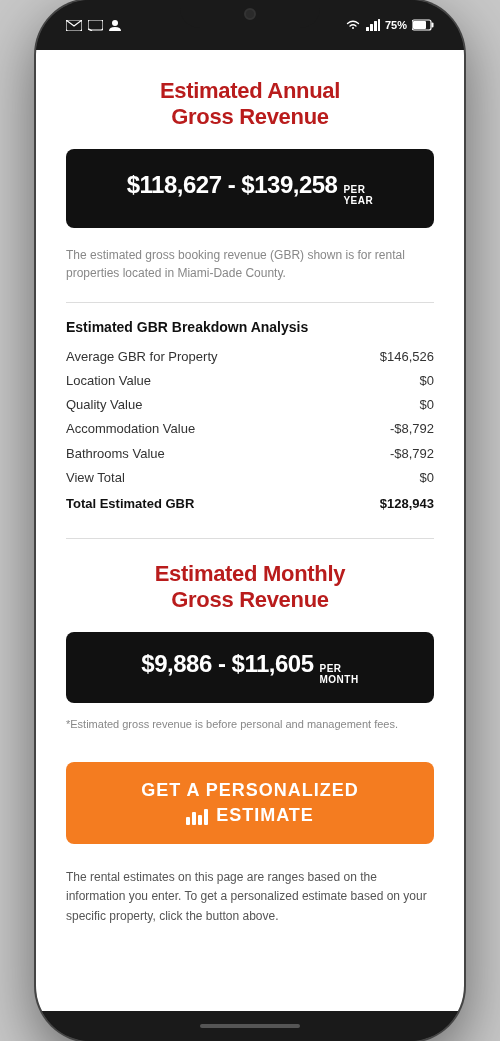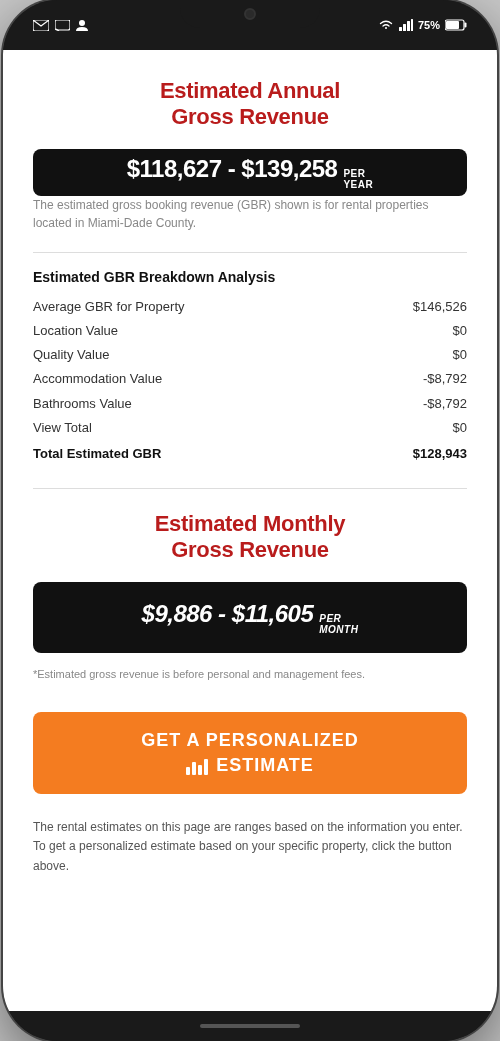--- a/index.html
+++ b/index.html
@@ -11,21 +11,21 @@
     body {
       background: #c8c8c8;
       display: flex;
       justify-content: center;
       align-items: center;
       min-height: 100vh;
       font-family: 'Arial', sans-serif;
     }
 
     .phone-frame {
-      width: 494px;
+      width: 428px;
       height: 1041px;
       background: #1a1a1a;
       border-radius: 55px;
       position: relative;
       display: flex;
       flex-direction: column;
       align-items: center;
       box-shadow: 0 0 0 2px #444, 0 20px 60px rgba(0,0,0,0.5);
       overflow: hidden;
     }
@@ -115,22 +115,23 @@
       text-align: center;
       color: #b91c1c;
       line-height: 1.2;
       margin-bottom: 18px;
       letter-spacing: -0.3px;
     }
 
     .revenue-box {
       background: #111111;
       border-radius: 8px;
-      padding: 6px 20px;
+      padding: 22px 20px;
       text-align: center;
+      margin-bottom: 18px;
     }
 
     .revenue-range {
       color: white;
       font-size: 24px;
       font-weight: 900;
       letter-spacing: -0.5px;
       display: inline-flex;
       align-items: baseline;
       gap: 6px;
@@ -194,21 +195,20 @@
       border-top: 1px solid #ddd;
       margin: 22px 0;
     }
 
     .monthly-revenue-box {
       background: #111111;
       border-radius: 8px;
       padding: 18px 20px;
       text-align: center;
       margin-bottom: 14px;
-      font-style: italic;
     }
 
     .footnote {
       font-size: 11px;
       color: #888;
       margin-bottom: 30px;
       line-height: 1.4;
     }
 
     .cta-button {

